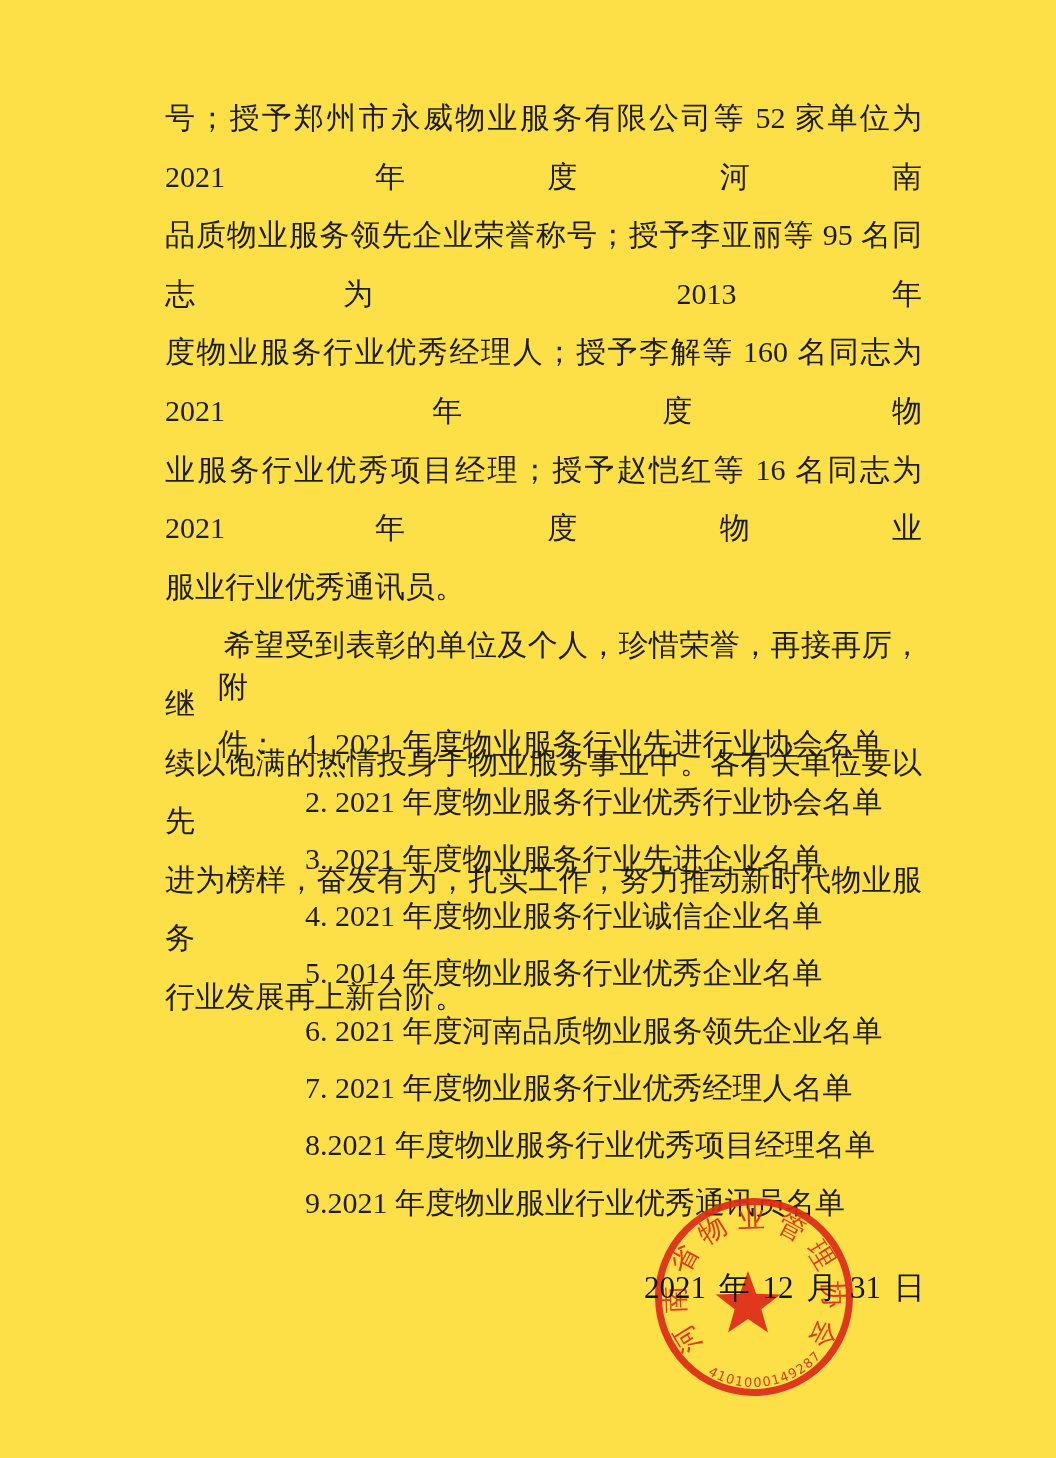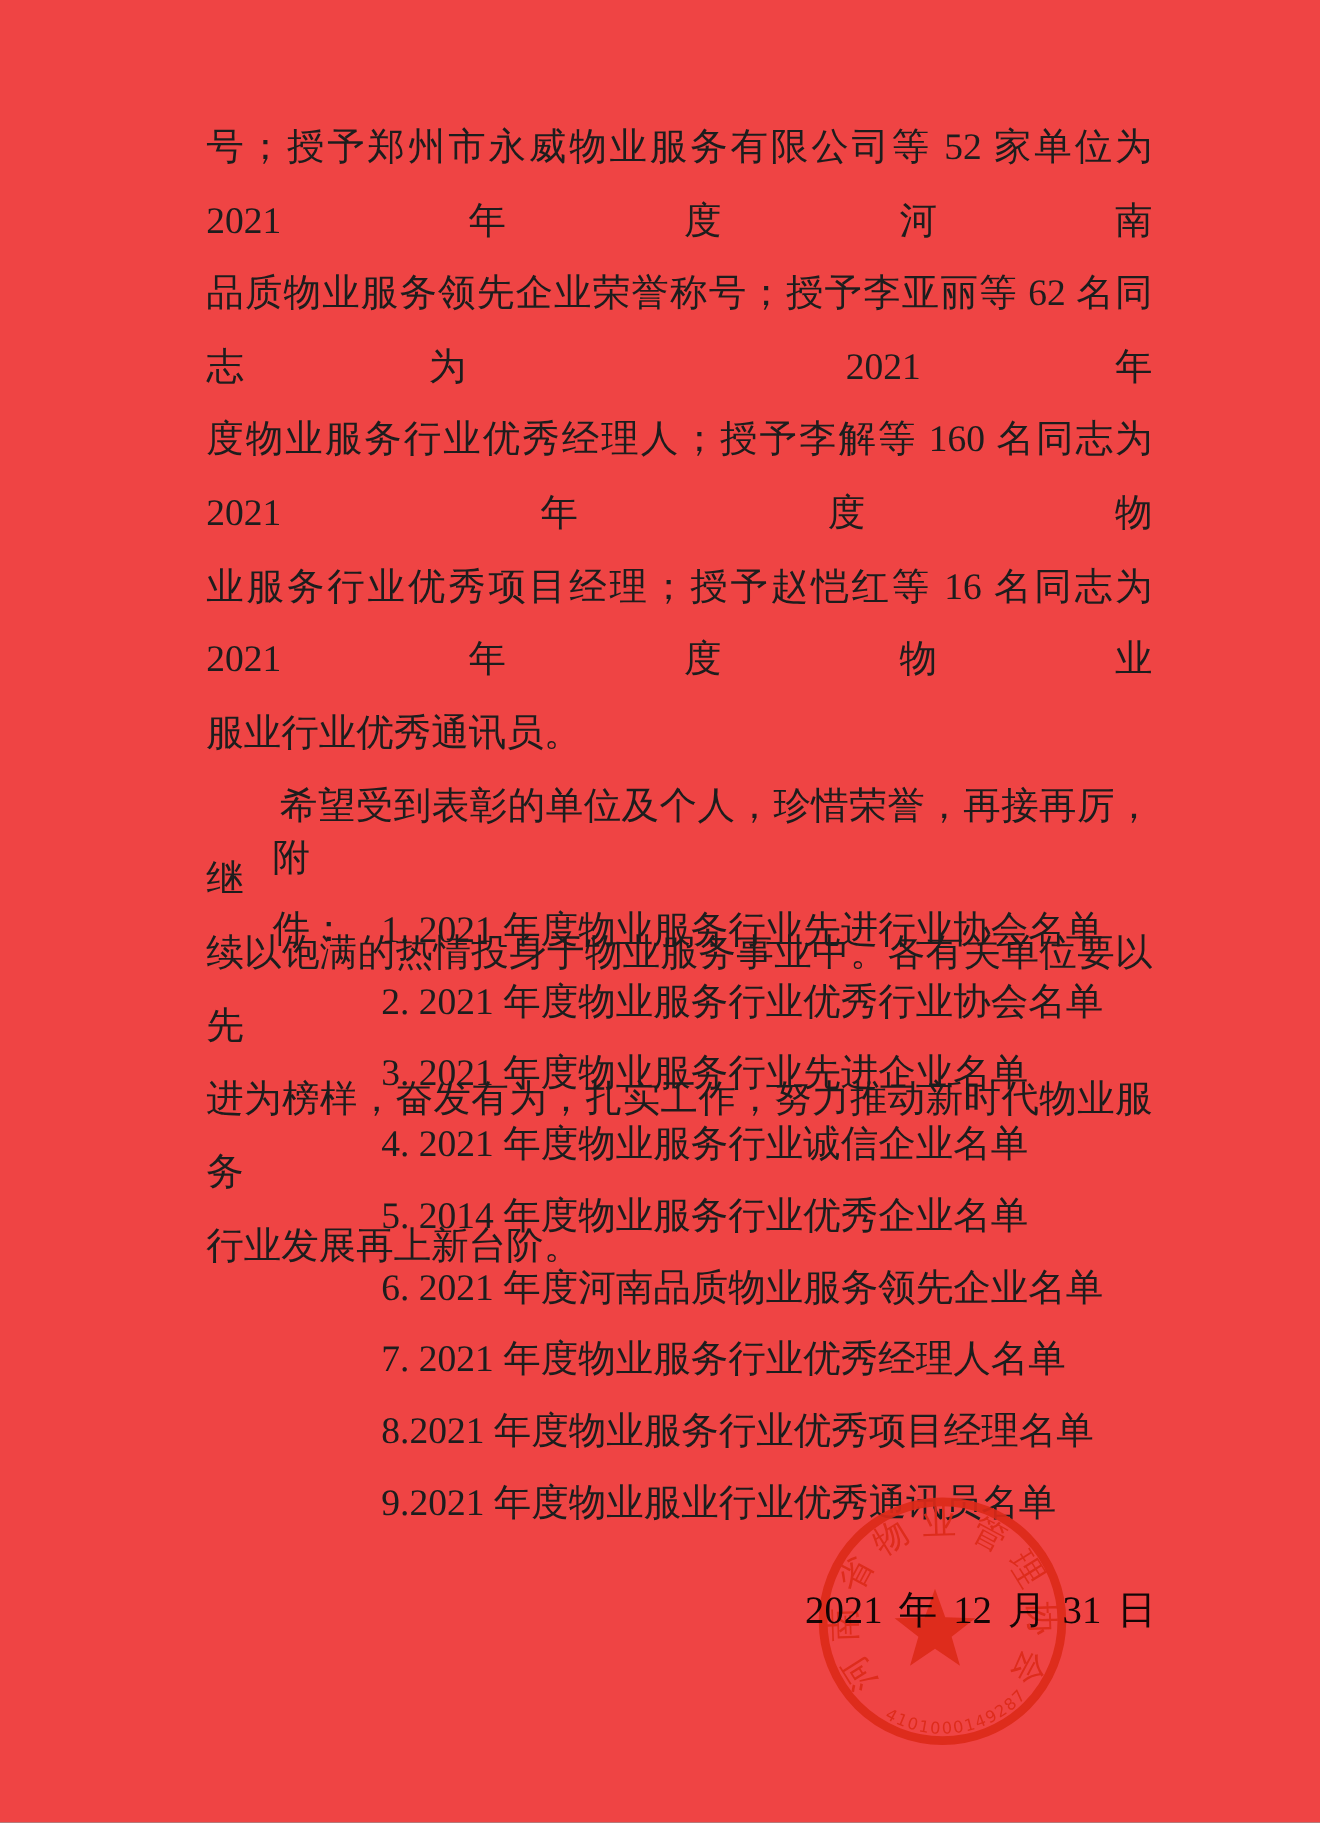--- a/index.html
+++ b/index.html
@@ -1,17 +1,17 @@
 <!DOCTYPE html>
 <html><head>
 <meta charset="utf-8">
 <style>
   html,body{margin:0;padding:0;background:#888;}
   .page{
-    position:relative;width:1056px;height:1458px;background:#ef4444;
+    position:relative;width:1056px;height:1458px;background:#fde047;
     margin:0 auto;overflow:hidden;
     font-family:"Liberation Serif","DejaVu Serif",serif;
   }
   .body-text{
     position:absolute;left:165px;top:89px;width:757px;
     font-size:30px;line-height:58.6px;color:#1d1d1d;
   }
   .bline{text-align:left;}
   .just{text-align:justify;text-align-last:justify;}
   .indent{text-indent:59px;}
@@ -31,21 +31,21 @@
     z-index:2;opacity:0.92;
   }
 </style>
 </head>
 <body>
 
 <div class="page">
 
   <div class="body-text">
     <div class="bline just">号；授予郑州市永威物业服务有限公司等 52 家单位为 2021 年度河南</div>
-    <div class="bline just">品质物业服务领先企业荣誉称号；授予李亚丽等 62 名同志为 2021 年</div>
+    <div class="bline just">品质物业服务领先企业荣誉称号；授予李亚丽等 95 名同志为 2013 年</div>
     <div class="bline just">度物业服务行业优秀经理人；授予李解等 160 名同志为 2021 年度物</div>
     <div class="bline just">业服务行业优秀项目经理；授予赵恺红等 16 名同志为 2021 年度物业</div>
     <div class="bline">服业行业优秀通讯员。</div>
     <div class="bline just indent">希望受到表彰的单位及个人，珍惜荣誉，再接再厉，继</div>
     <div class="bline just">续以饱满的热情投身于物业服务事业中。各有关单位要以先</div>
     <div class="bline just">进为榜样，奋发有为，扎实工作，努力推动新时代物业服务</div>
     <div class="bline">行业发展再上新台阶。</div>
   </div>
 
   <div class="attach">

